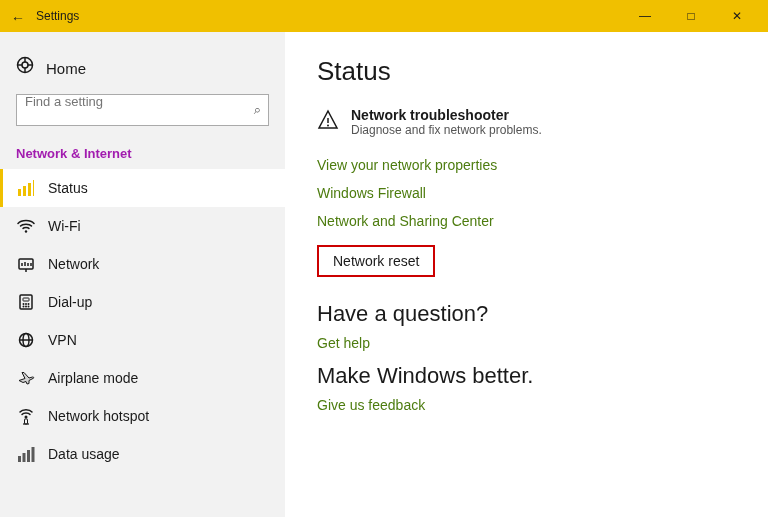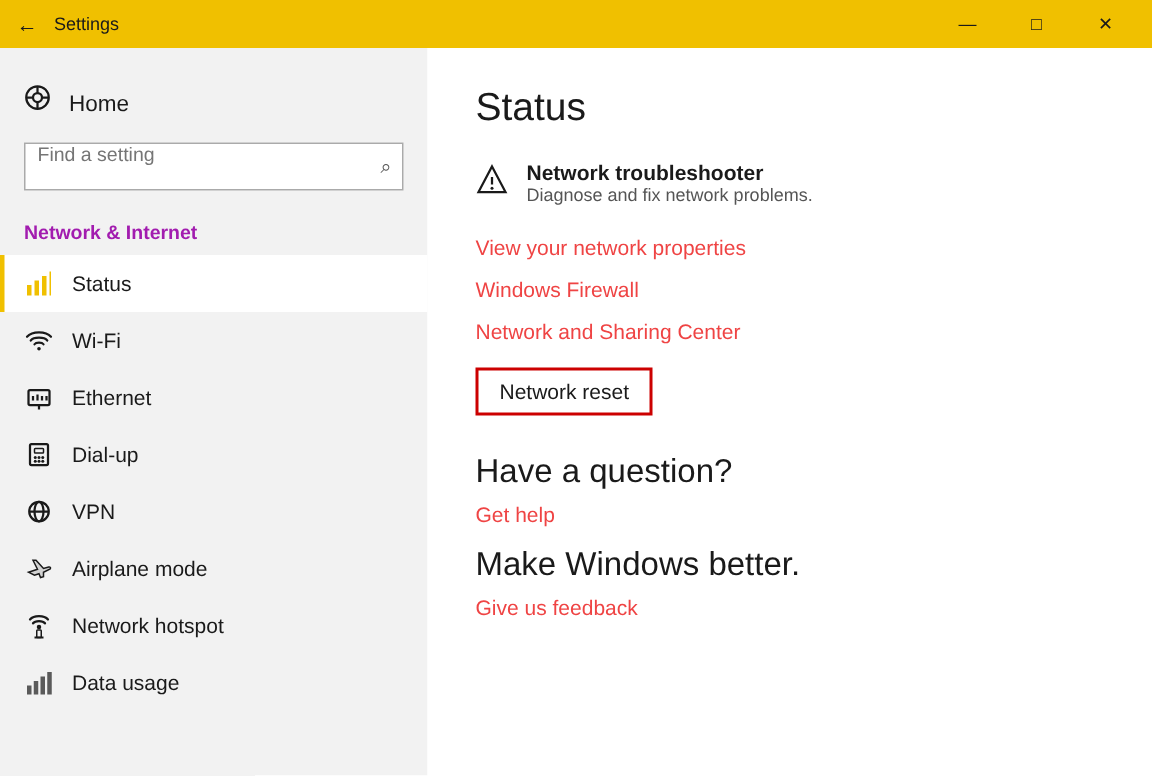--- a/index.html
+++ b/index.html
@@ -172,21 +172,21 @@
       font-size: 14px;
       font-weight: 700;
       color: #1a1a1a;
     }
     .troubleshooter-text .subtitle {
       font-size: 12px;
       color: #555;
     }
 
     .link {
-      color: #ef4444;
+      color: #4d7c0f;
       font-size: 14px;
       cursor: pointer;
       display: block;
       margin-bottom: 12px;
       text-decoration: none;
     }
 
     .network-reset-box {
       display: inline-block;
       border: 2px solid #cc0000;
@@ -283,21 +283,21 @@
       <span class="item-icon">
         <svg width="18" height="18" viewBox="0 0 18 18" fill="none">
           <rect x="2" y="4" width="14" height="10" rx="1" stroke="#1a1a1a" stroke-width="1.5" fill="none"></rect>
           <line x1="5" y1="8" x2="5" y2="11" stroke="#1a1a1a" stroke-width="1.5"></line>
           <line x1="8" y1="7" x2="8" y2="11" stroke="#1a1a1a" stroke-width="1.5"></line>
           <line x1="11" y1="8" x2="11" y2="11" stroke="#1a1a1a" stroke-width="1.5"></line>
           <line x1="14" y1="8" x2="14" y2="11" stroke="#1a1a1a" stroke-width="1.5"></line>
           <line x1="9" y1="14" x2="9" y2="17" stroke="#1a1a1a" stroke-width="1.5"></line>
         </svg>
       </span>
-      <span>Ethernet</span>
+      <span>Network</span>
     </div>
 
     <div class="sidebar-item">
       <span class="item-icon">
         <svg width="18" height="18" viewBox="0 0 18 18" fill="none">
           <rect x="3" y="2" width="12" height="14" rx="1" stroke="#1a1a1a" stroke-width="1.5" fill="none"></rect>
           <rect x="6" y="5" width="6" height="3" rx="0.5" stroke="#1a1a1a" stroke-width="1" fill="none"></rect>
           <circle cx="6.5" cy="11" r="1" fill="#1a1a1a"></circle>
           <circle cx="9" cy="11" r="1" fill="#1a1a1a"></circle>
           <circle cx="11.5" cy="11" r="1" fill="#1a1a1a"></circle>

